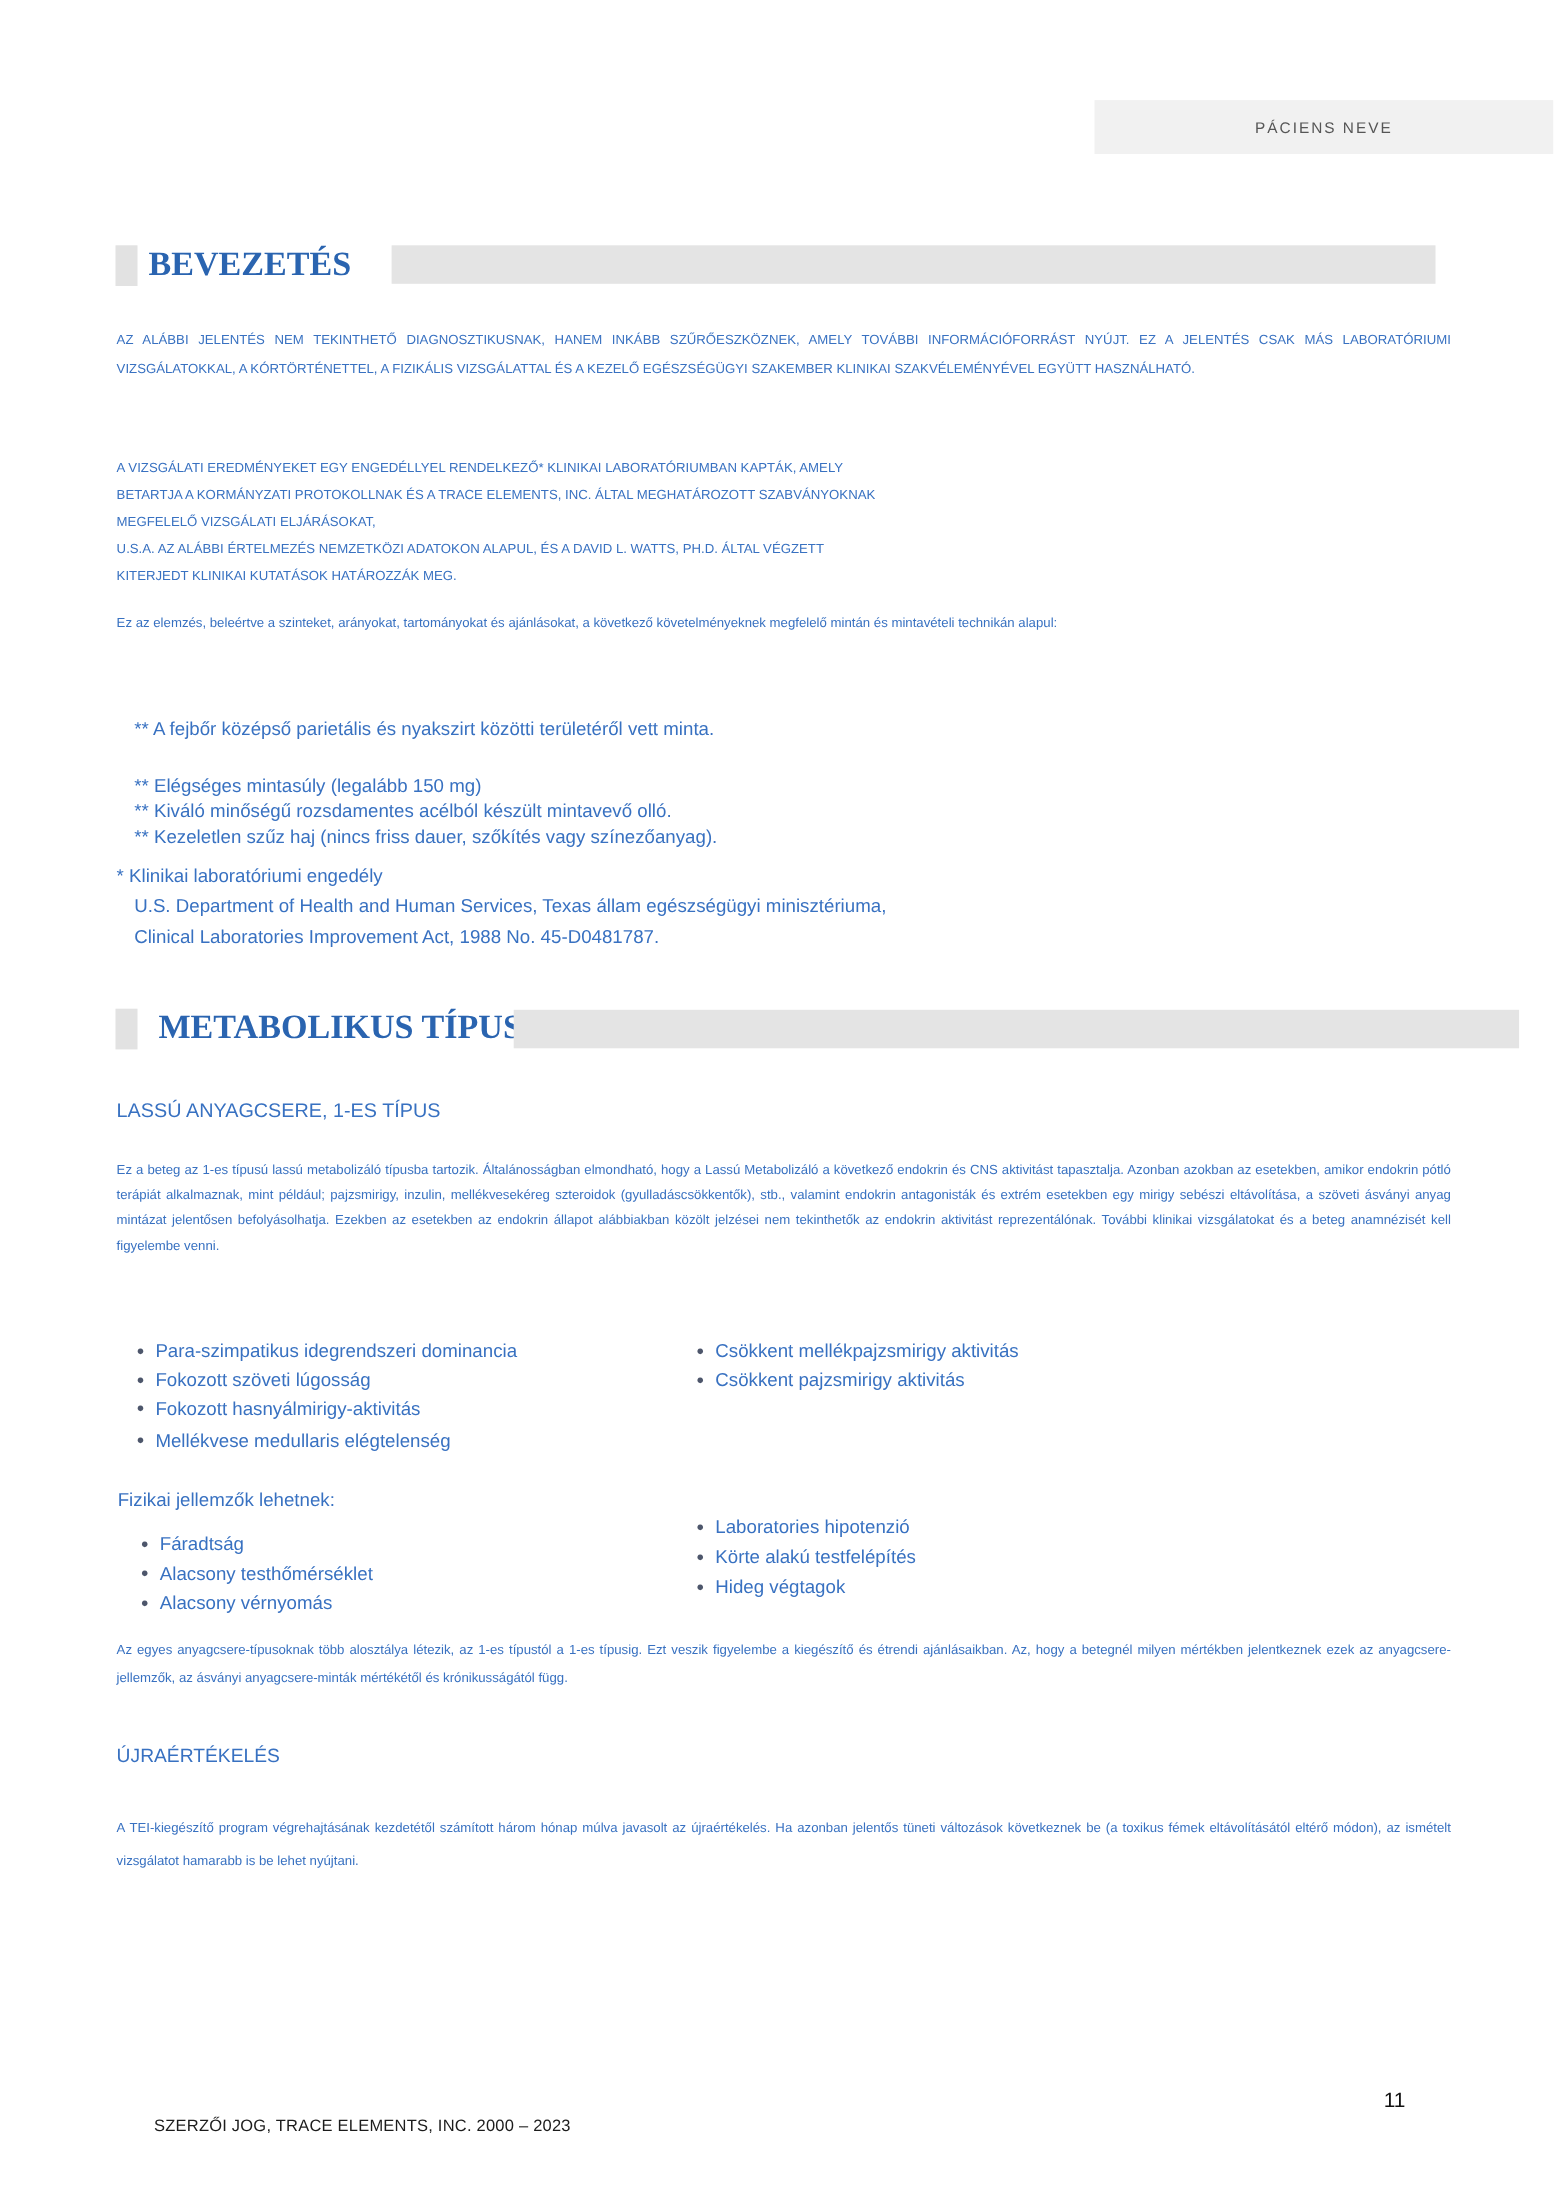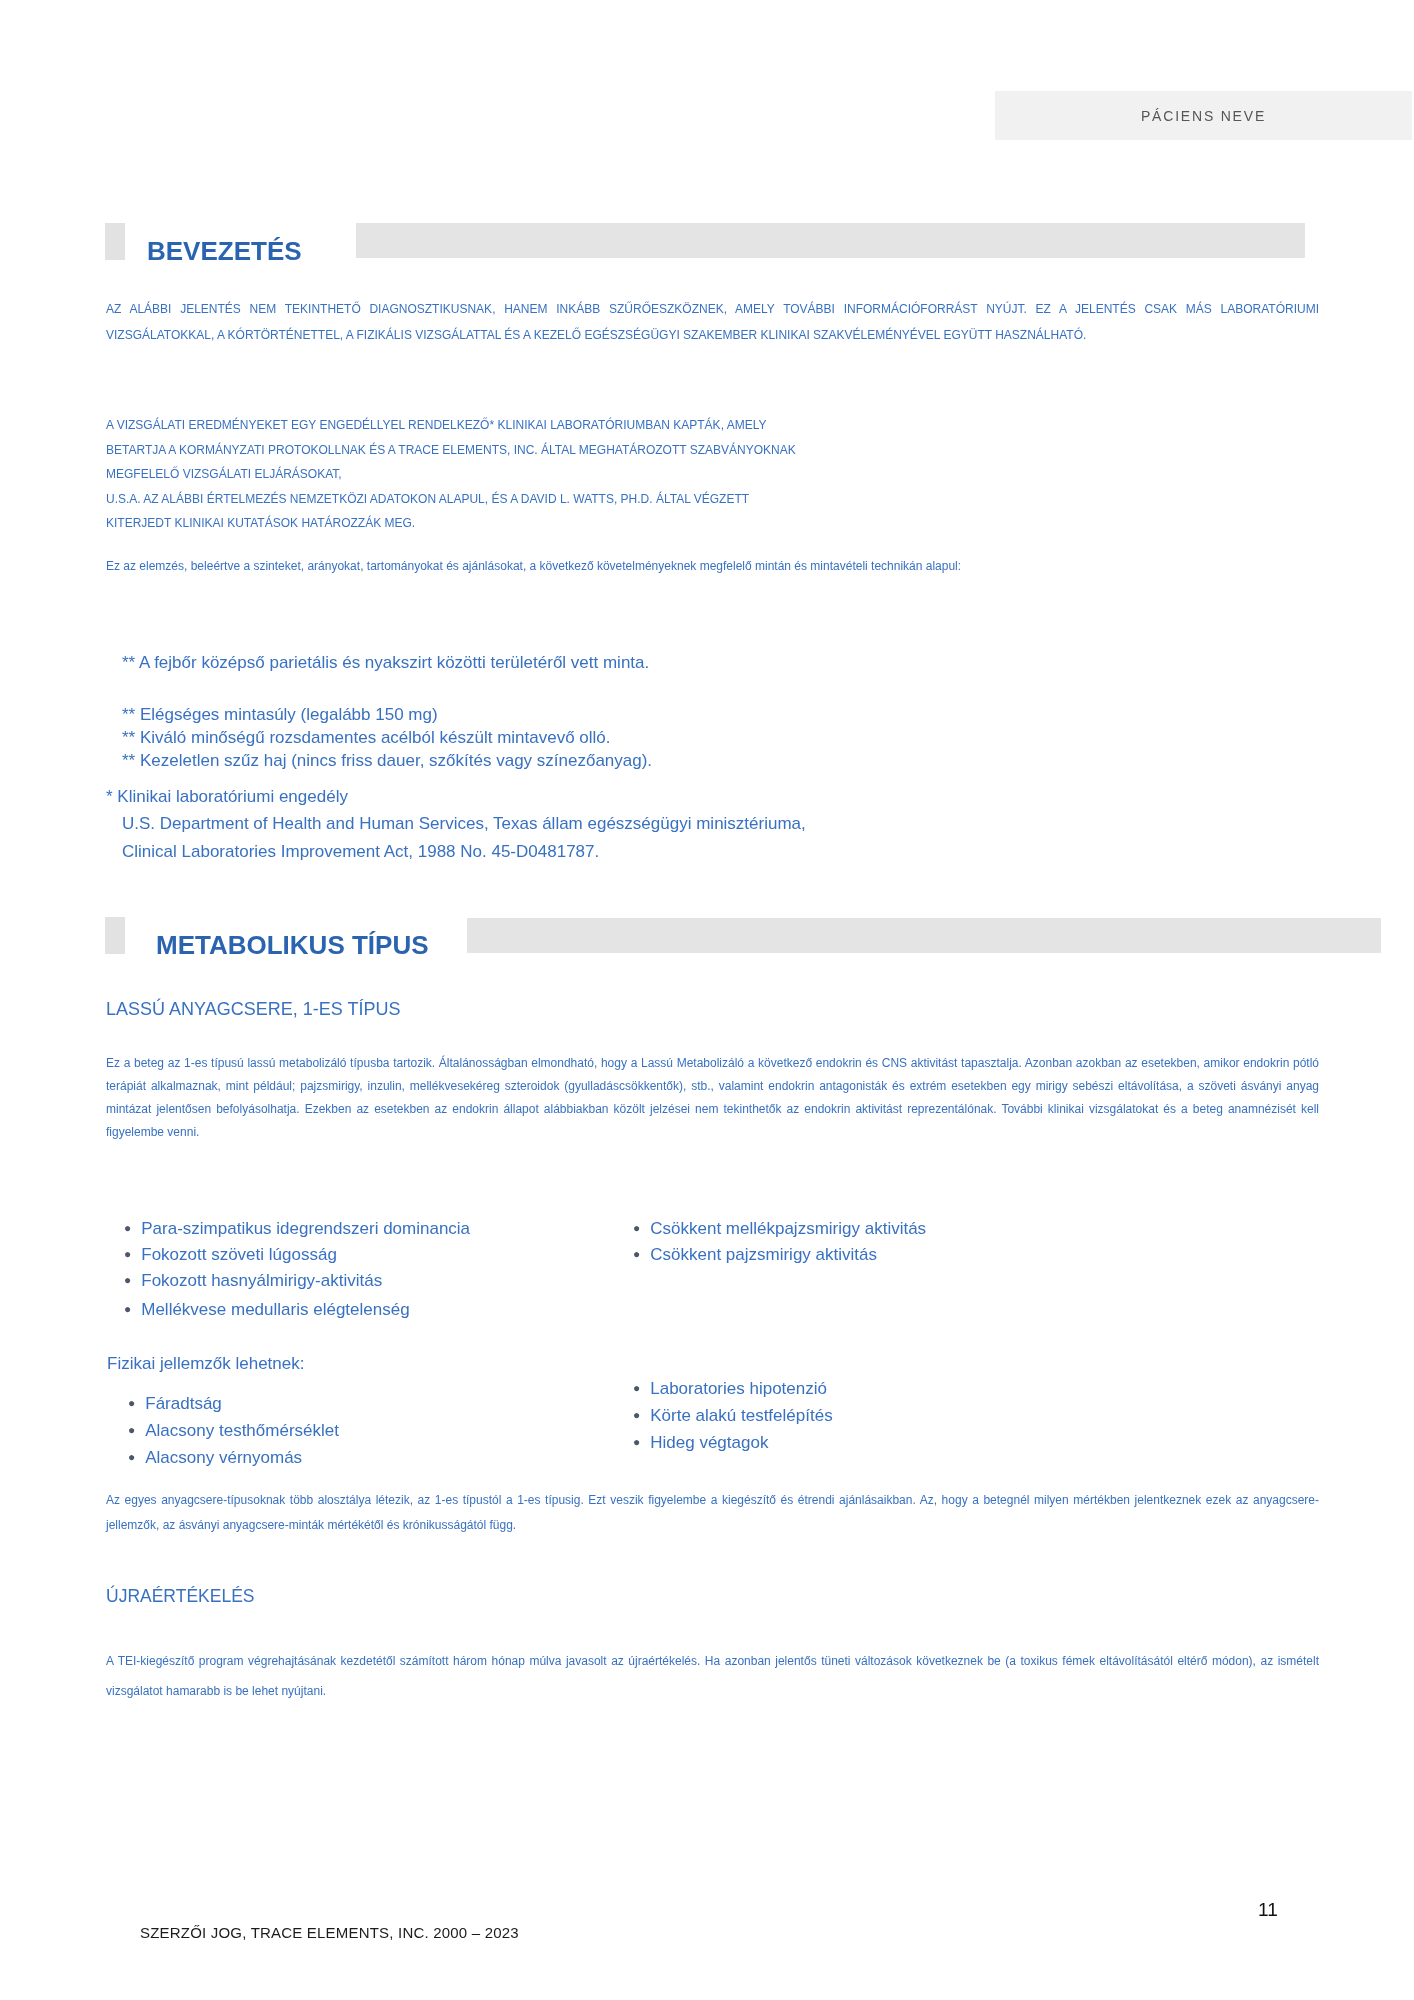--- a/index.html
+++ b/index.html
@@ -18,23 +18,23 @@
     display:flex;align-items:center;justify-content:center;
   }
   .patient-box span{
     font-size:14px;letter-spacing:1.8px;color:#565656;
   }
   
   .sec-accent{
     position:absolute;left:105px;width:20px;height:37px;background:#e2e2e2;
   }
   .sec-title{
-    position:absolute;margin:12px;
-    font-size:26px;font-weight:bold;color:#2a64b0;
-    line-height:37px;white-space:nowrap;
+    position:absolute;margin:0;
+    font-size:31px;font-weight:bold;color:#2a64b0;
+    line-height:37px;white-space:nowrap;font-family:Liberation Serif, serif;
   }
   .sec-bar{
     position:absolute;height:35px;background:#e4e4e4;
   }
   
   .para{
     position:absolute;left:106px;width:1213px;
     color:#3871c1;font-size:12px;line-height:26px;
   }
   .justify{text-align:justify;}

